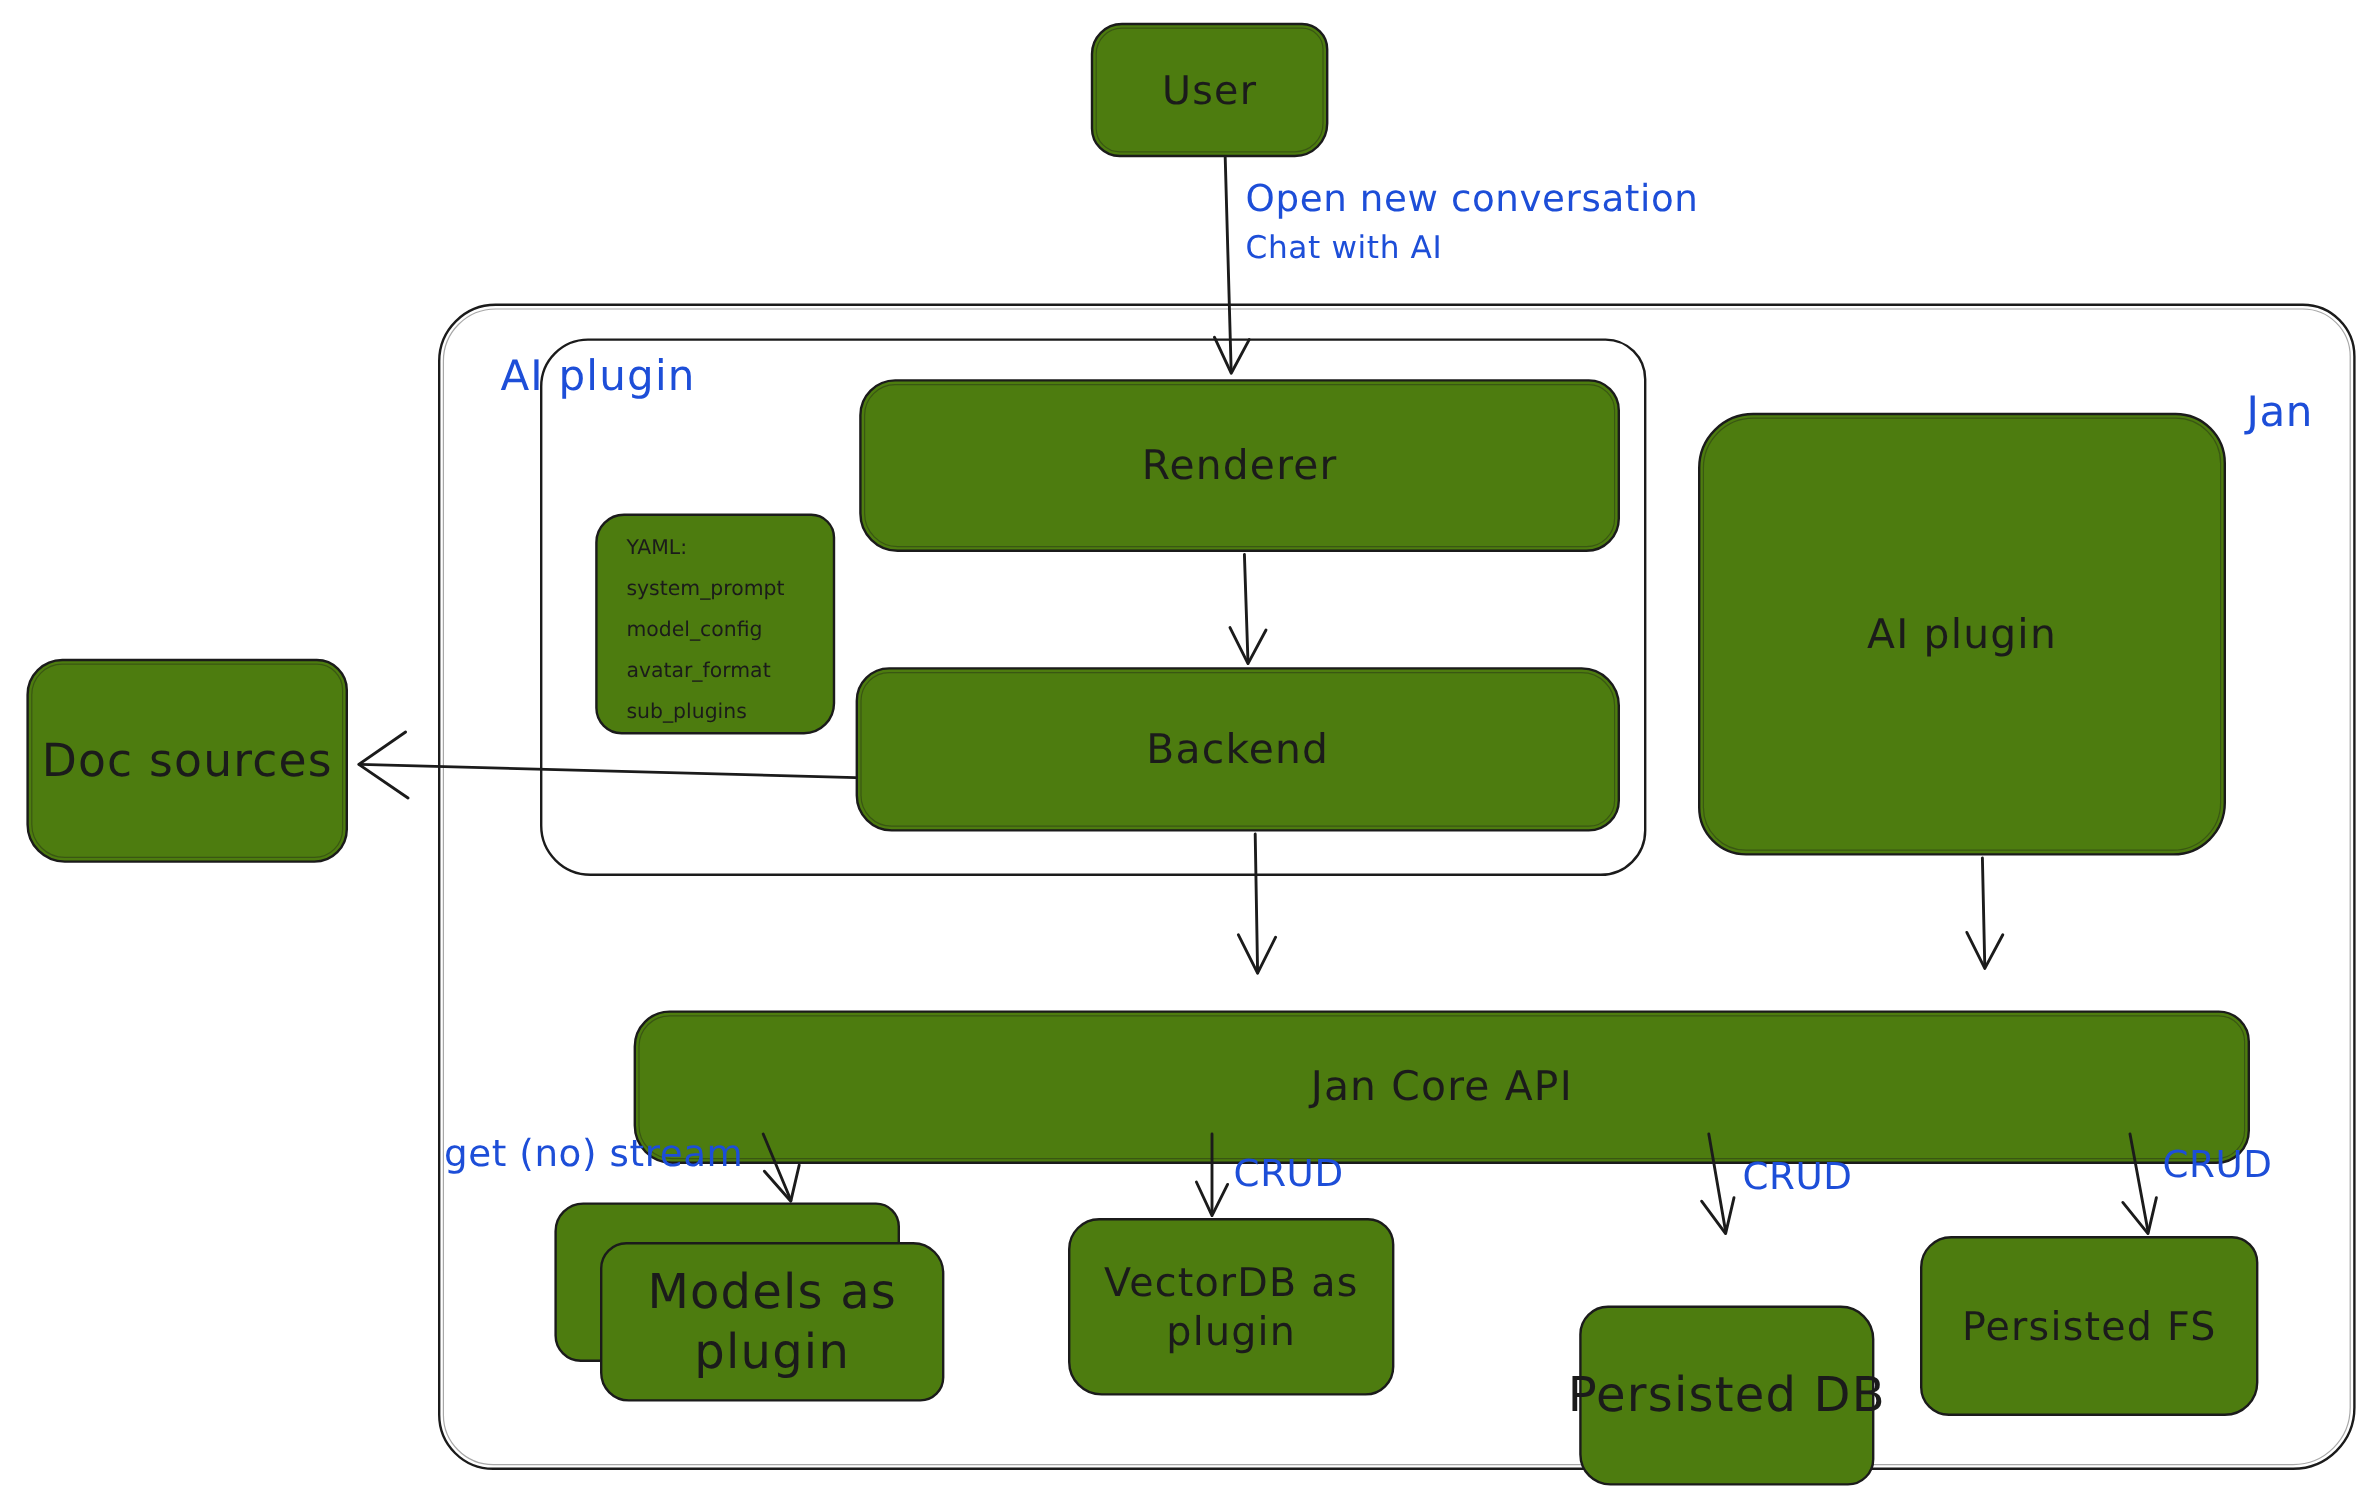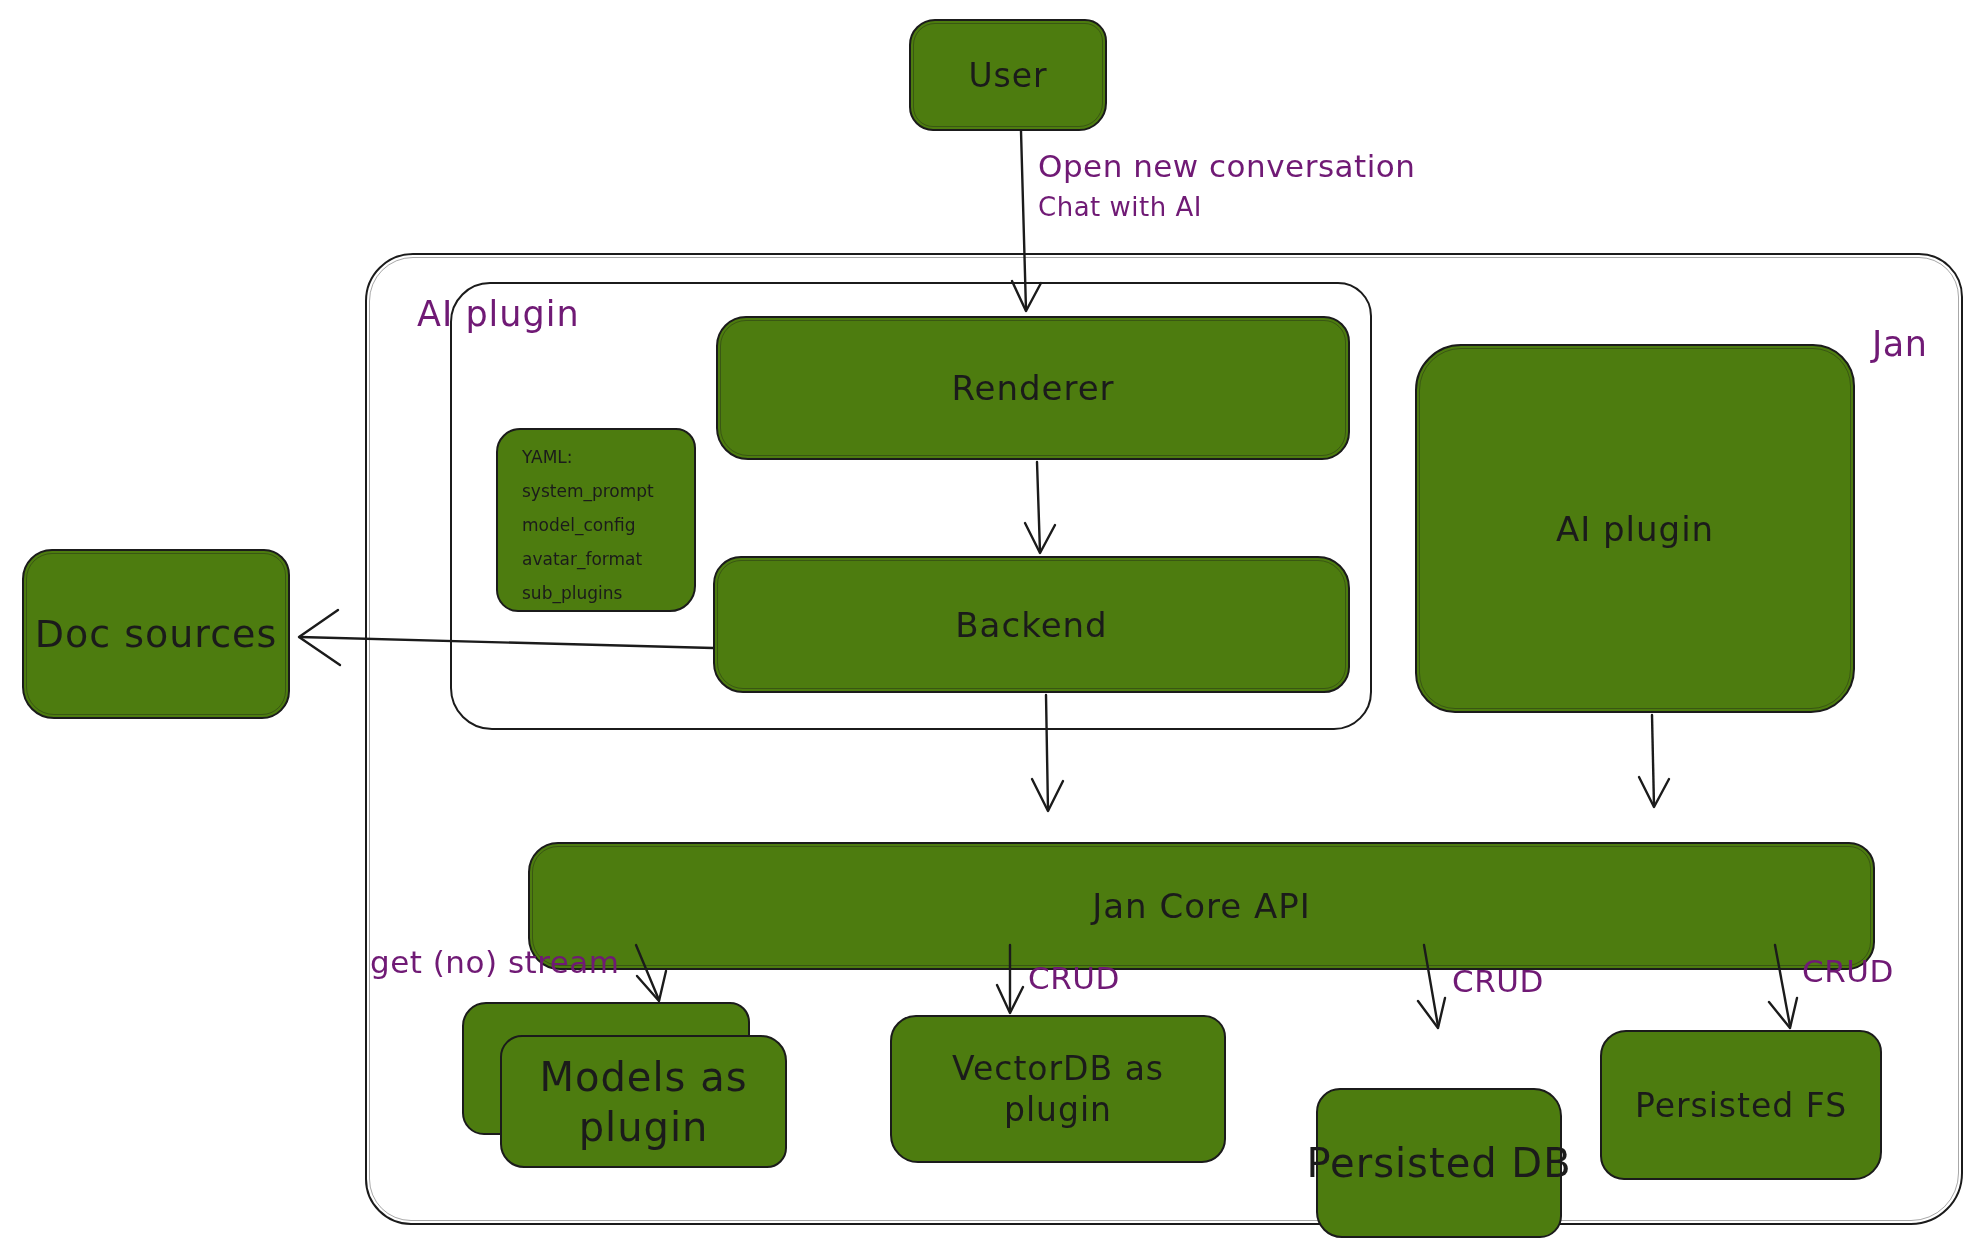--- a/index.html
+++ b/index.html
@@ -19,21 +19,21 @@
     display:flex;align-items:center;justify-content:center;
     text-align:center;
     z-index:2;
   }
   .sketch{ outline:1.4px solid rgba(27,27,27,.38); outline-offset:-5px; }
   .container-box{ background:transparent; z-index:1; }
   .lbl{
     position:absolute;
     white-space:pre;
     z-index:3;
-    color:#701a75;
+    color:#1d4ed8;
     letter-spacing:.5px;
   }
   .node-label{ letter-spacing:1px; }
   svg.arrows{
     position:absolute;left:0;top:0;z-index:4;pointer-events:none;
   }
   svg.arrows path{
     stroke:#1b1b1b;stroke-width:2.4;fill:none;
     stroke-linecap:round;stroke-linejoin:round;
   }
@@ -87,21 +87,21 @@
     <span class="node-label">Jan Core API</span>
   </div>
 
   <div class="lbl" style="left:370px;top:944px;font-size:31px;">get (no) stream</div>
 
   <div class="box" style="left:462px;top:1002px;width:288px;height:133px;border-radius:24px 20px 26px 22px;"></div>
   <div class="box" style="left:500px;top:1035px;width:287px;height:133px;border-radius:22px 26px 20px 24px;font-size:40px;line-height:1.25;padding:0 18px;">
     <span class="node-label">Models as plugin</span>
   </div>
 
-  <div class="box" style="left:890px;top:1015px;width:336px;height:148px;border-radius:26px 22px 24px 28px;font-size:33px;line-height:1.25;padding:0 16px;">
+  <div class="box" style="left:890px;top:1015px;width:272px;height:148px;border-radius:26px 22px 24px 28px;font-size:33px;line-height:1.25;padding:0 16px;">
     <span class="node-label">VectorDB as plugin</span>
   </div>
 
   <div class="box" style="left:1316px;top:1088px;width:246px;height:150px;border-radius:24px 28px 22px 26px;font-size:40px;white-space:nowrap;">
     <span class="node-label">Persisted DB</span>
   </div>
 
   <div class="box" style="left:1600px;top:1030px;width:282px;height:150px;border-radius:26px 22px 28px 24px;font-size:33px;white-space:nowrap;">
     <span class="node-label">Persisted FS</span>
   </div>

